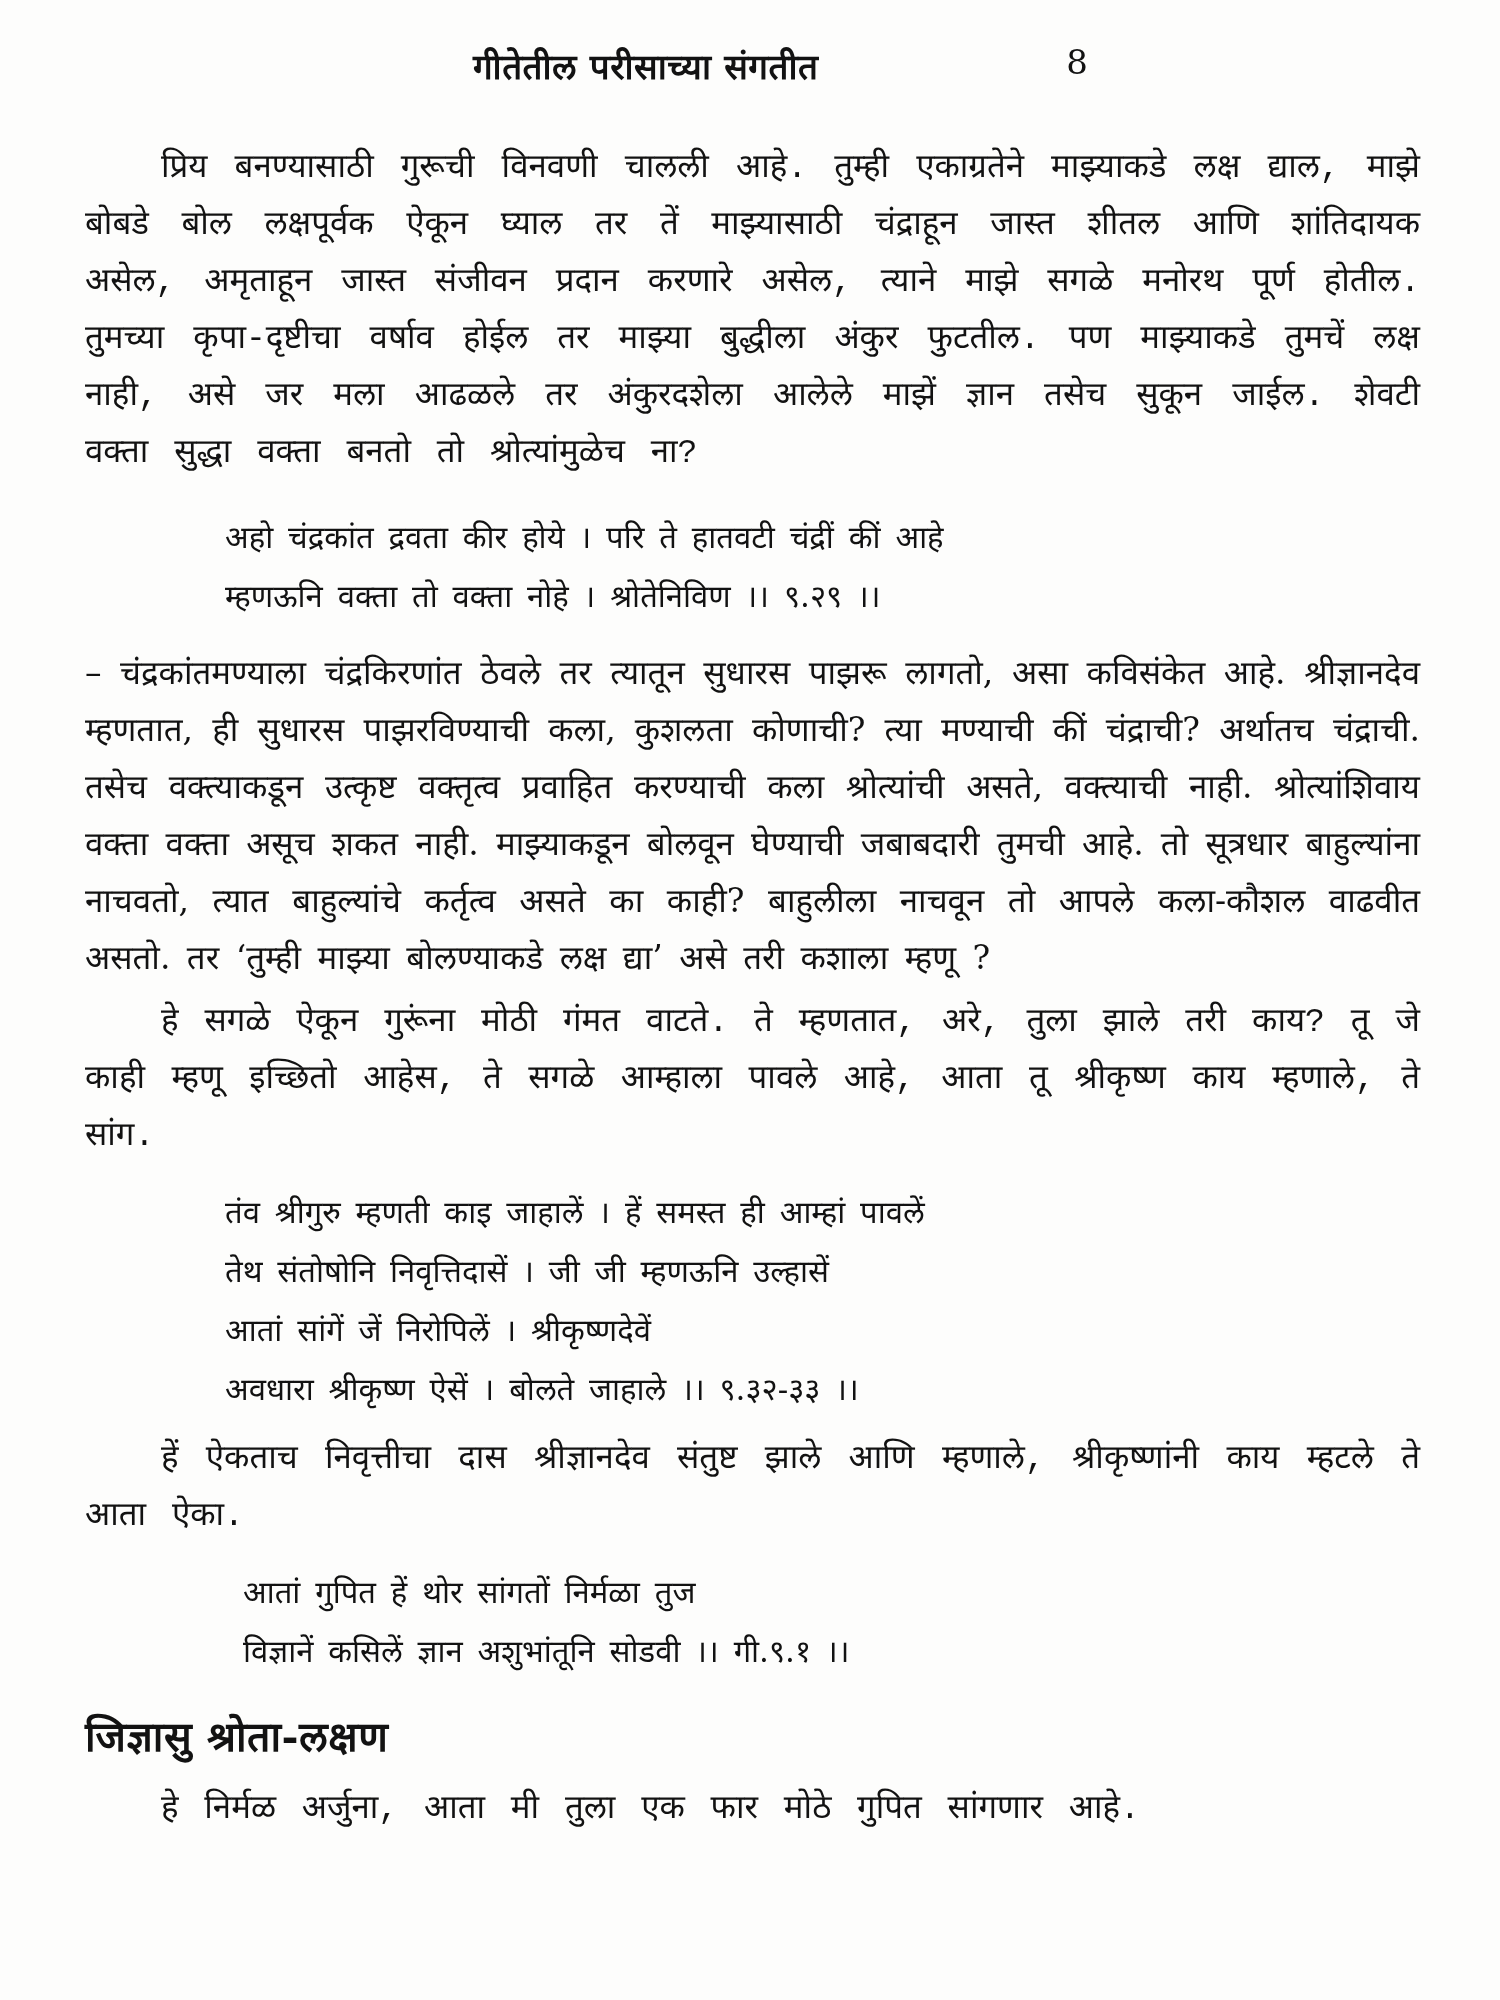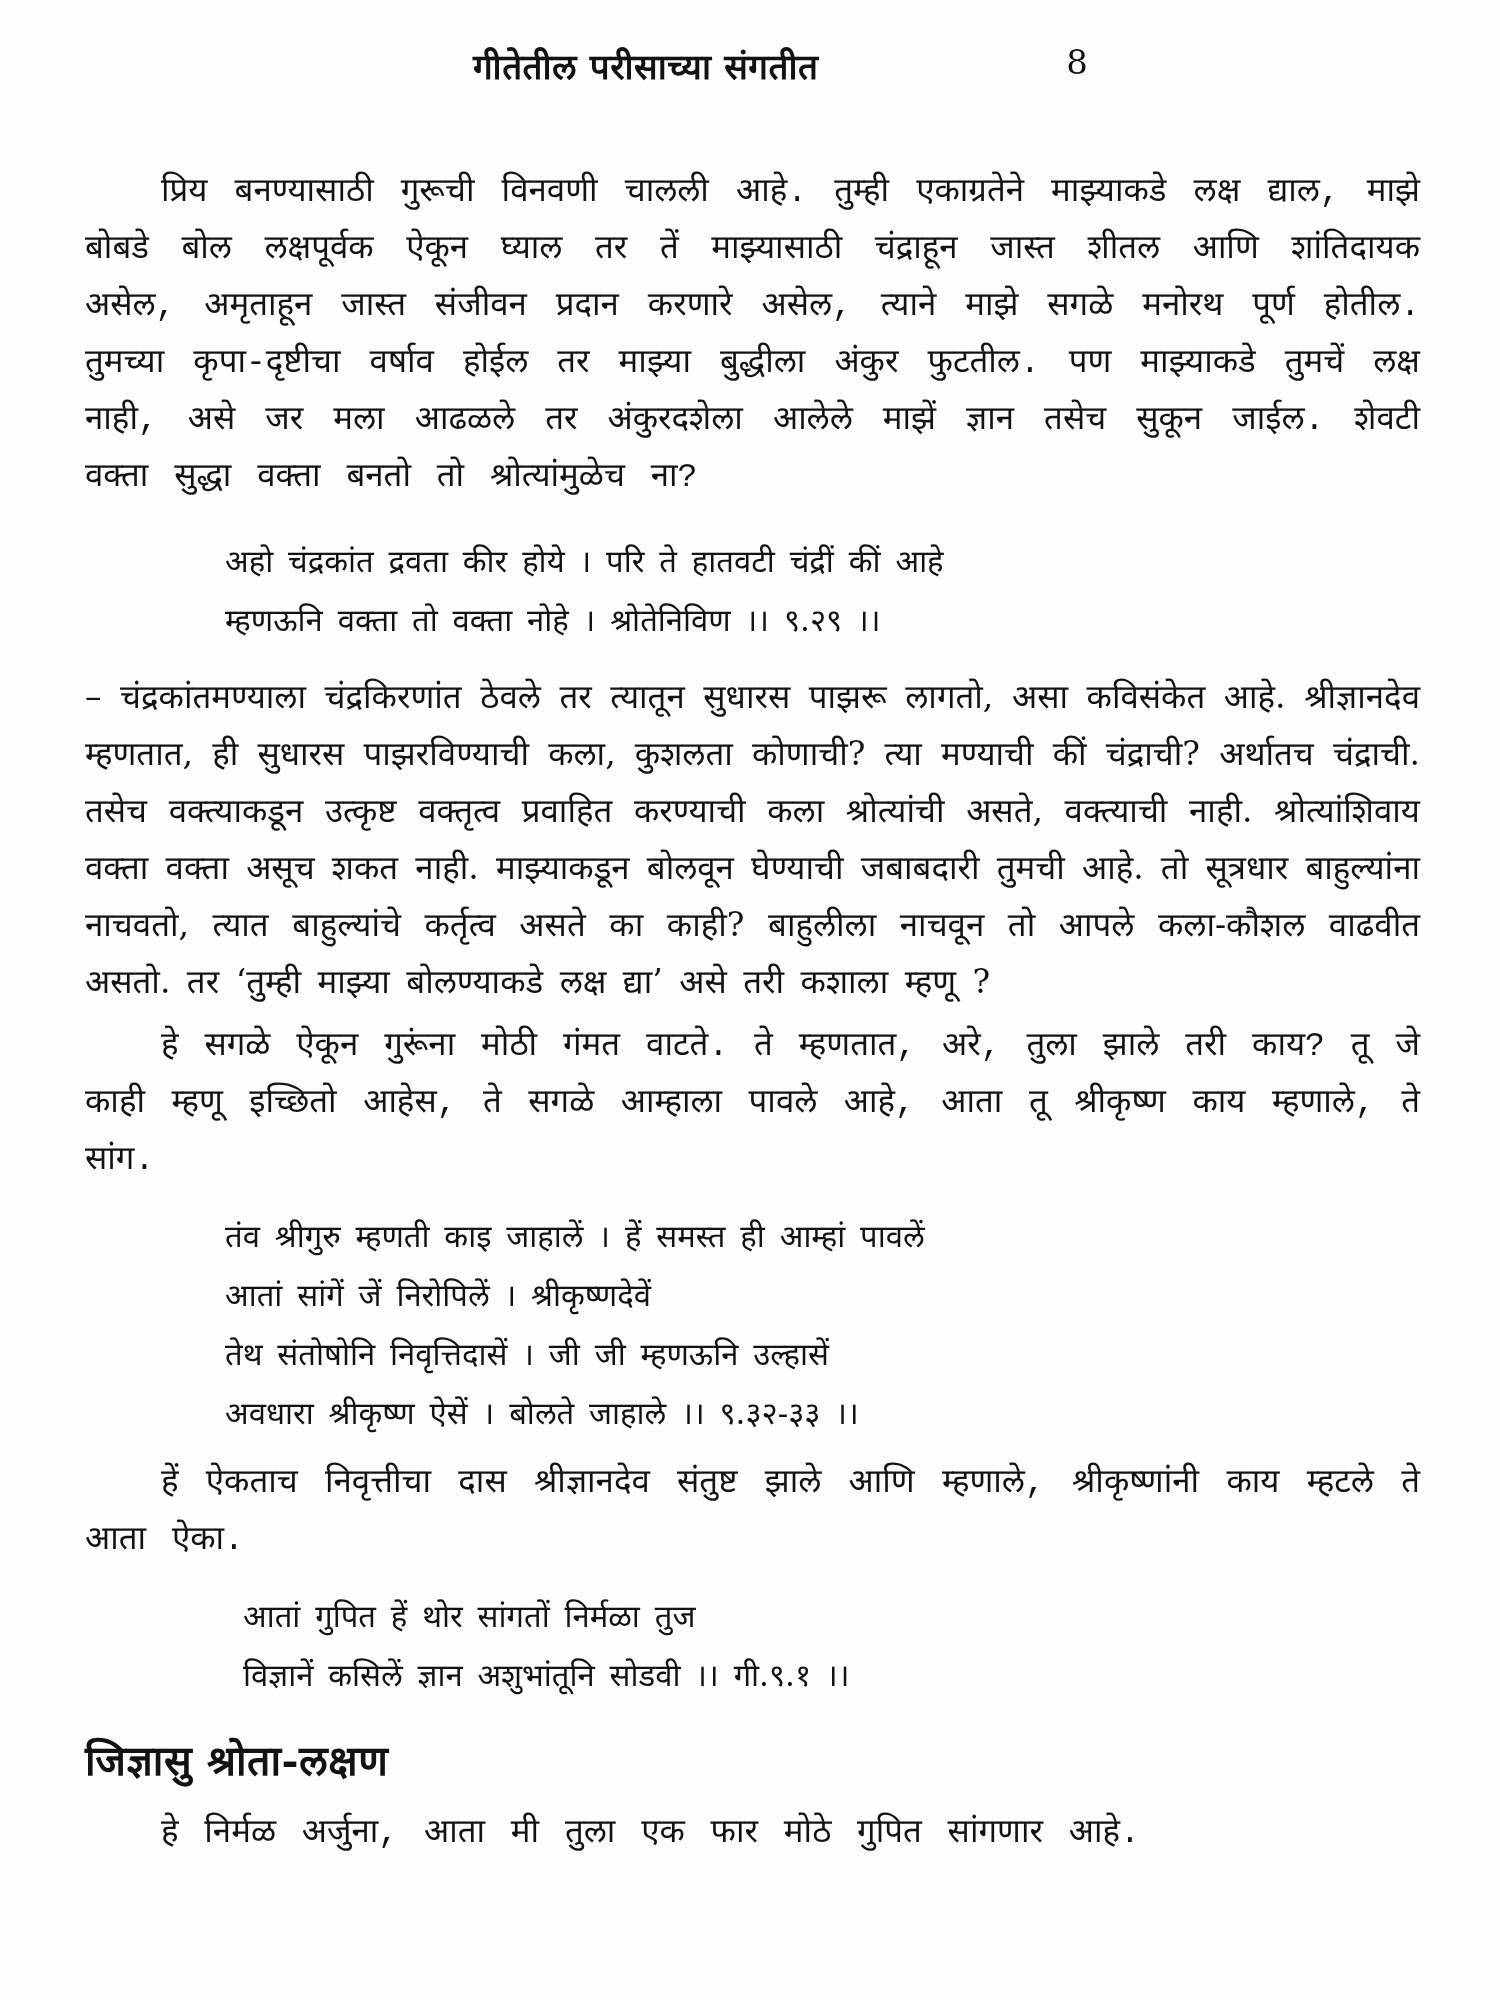--- a/index.html
+++ b/index.html
@@ -19,21 +19,21 @@
     width: 1500px;
     min-height: 2000px;
     box-sizing: border-box;
     padding: 42px 80px 40px 85px;
     background: #fdfdfc;
     overflow: hidden;
   }
   .page-header {
     position: relative;
     height: 46px;
-    margin-bottom: 76px;
+    margin-bottom: 52px;
   }
   .page-header .title {
     position: absolute;
     left: 42%;
     transform: translateX(-50%);
     top: 0;
     font-size: 35px;
     font-weight: 700;
     white-space: nowrap;
     letter-spacing: 0.5px;
@@ -104,22 +104,22 @@
     </div>
 
     <p class="no-indent">– चंद्रकांतमण्याला चंद्रकिरणांत ठेवले तर त्यातून सुधारस पाझरू लागतो, असा कविसंकेत आहे. श्रीज्ञानदेव म्हणतात, ही सुधारस पाझरविण्याची कला, कुशलता कोणाची? त्या मण्याची कीं चंद्राची? अर्थातच चंद्राची. तसेच वक्त्याकडून उत्कृष्ट वक्तृत्व प्रवाहित करण्याची कला श्रोत्यांची असते, वक्त्याची नाही. श्रोत्यांशिवाय वक्ता वक्ता असूच शकत नाही. माझ्याकडून बोलवून घेण्याची जबाबदारी तुमची आहे. तो सूत्रधार बाहुल्यांना नाचवतो, त्यात बाहुल्यांचे कर्तृत्व असते का काही? बाहुलीला नाचवून तो आपले कला-कौशल वाढवीत असतो. तर ‘तुम्ही माझ्या बोलण्याकडे लक्ष द्या’ असे तरी कशाला म्हणू ?</p>
 
     <div class="gap-sm"></div>
 
     <p class="indent">हे सगळे ऐकून गुरूंना मोठी गंमत वाटते. ते म्हणतात, अरे, तुला झाले तरी काय? तू जे काही म्हणू इच्छितो आहेस, ते सगळे आम्हाला पावले आहे, आता तू श्रीकृष्ण काय म्हणाले, ते सांग.</p>
 
     <div class="verse tight">
       <div class="vline">तंव श्रीगुरु म्हणती काइ जाहालें । हें समस्त ही आम्हां पावलें</div>
+      <div class="vline">तेथ संतोषोनि निवृत्तिदासें । जी जी म्हणऊनि उल्हासें</div>
       <div class="vline">आतां सांगें जें निरोपिलें । श्रीकृष्णदेवें</div>
-      <div class="vline">तेथ संतोषोनि निवृत्तिदासें । जी जी म्हणऊनि उल्हासें</div>
       <div class="vline">अवधारा श्रीकृष्ण ऐसें । बोलते जाहाले  ।। ९.३२-३३ ।।</div>
     </div>
 
     <p class="indent">हें ऐकताच निवृत्तीचा दास श्रीज्ञानदेव संतुष्ट झाले आणि म्हणाले, श्रीकृष्णांनी काय म्हटले ते आता ऐका.</p>
 
     <div class="verse tight last">
       <div class="vline">आतां गुपित हें थोर सांगतों निर्मळा तुज</div>
       <div class="vline">विज्ञानें कसिलें ज्ञान अशुभांतूनि सोडवी  ।। गी.९.१ ।।</div>
     </div>
 

